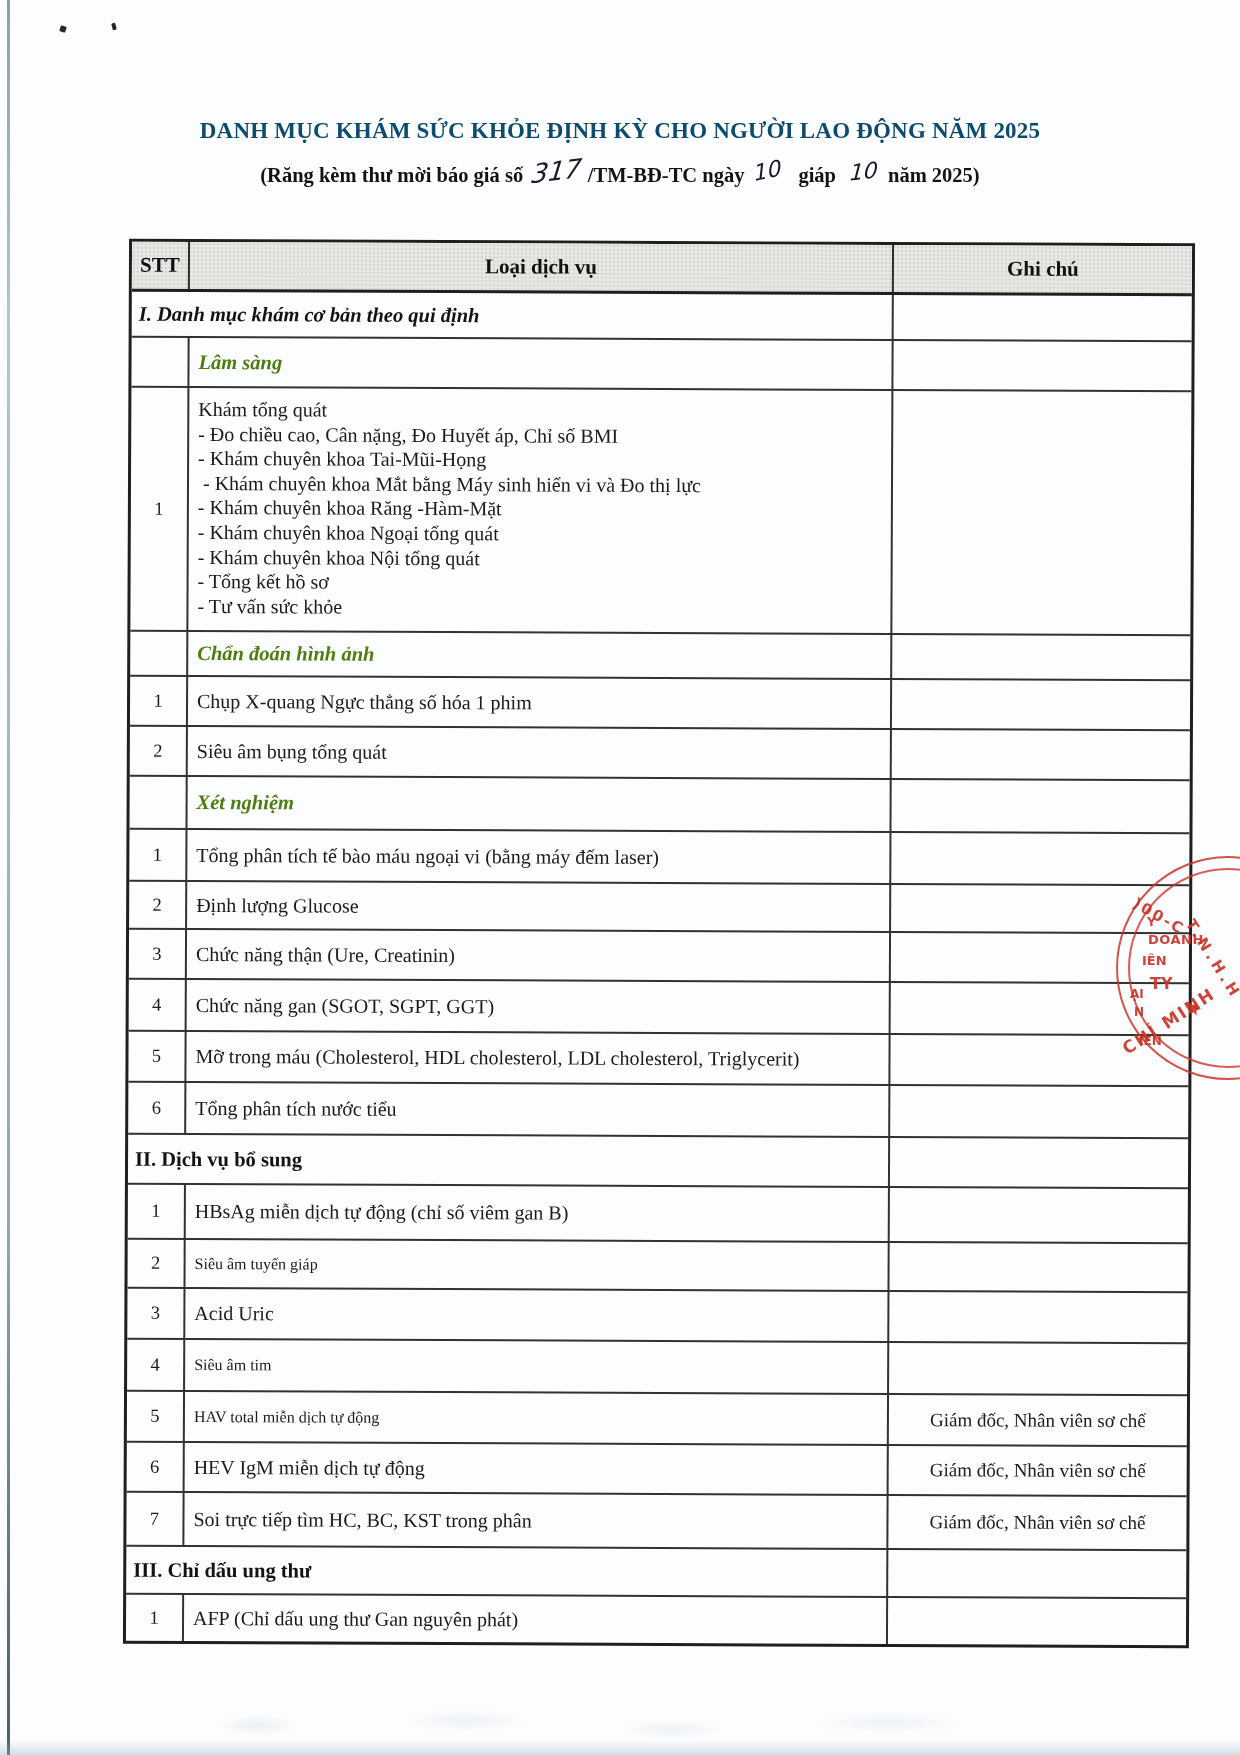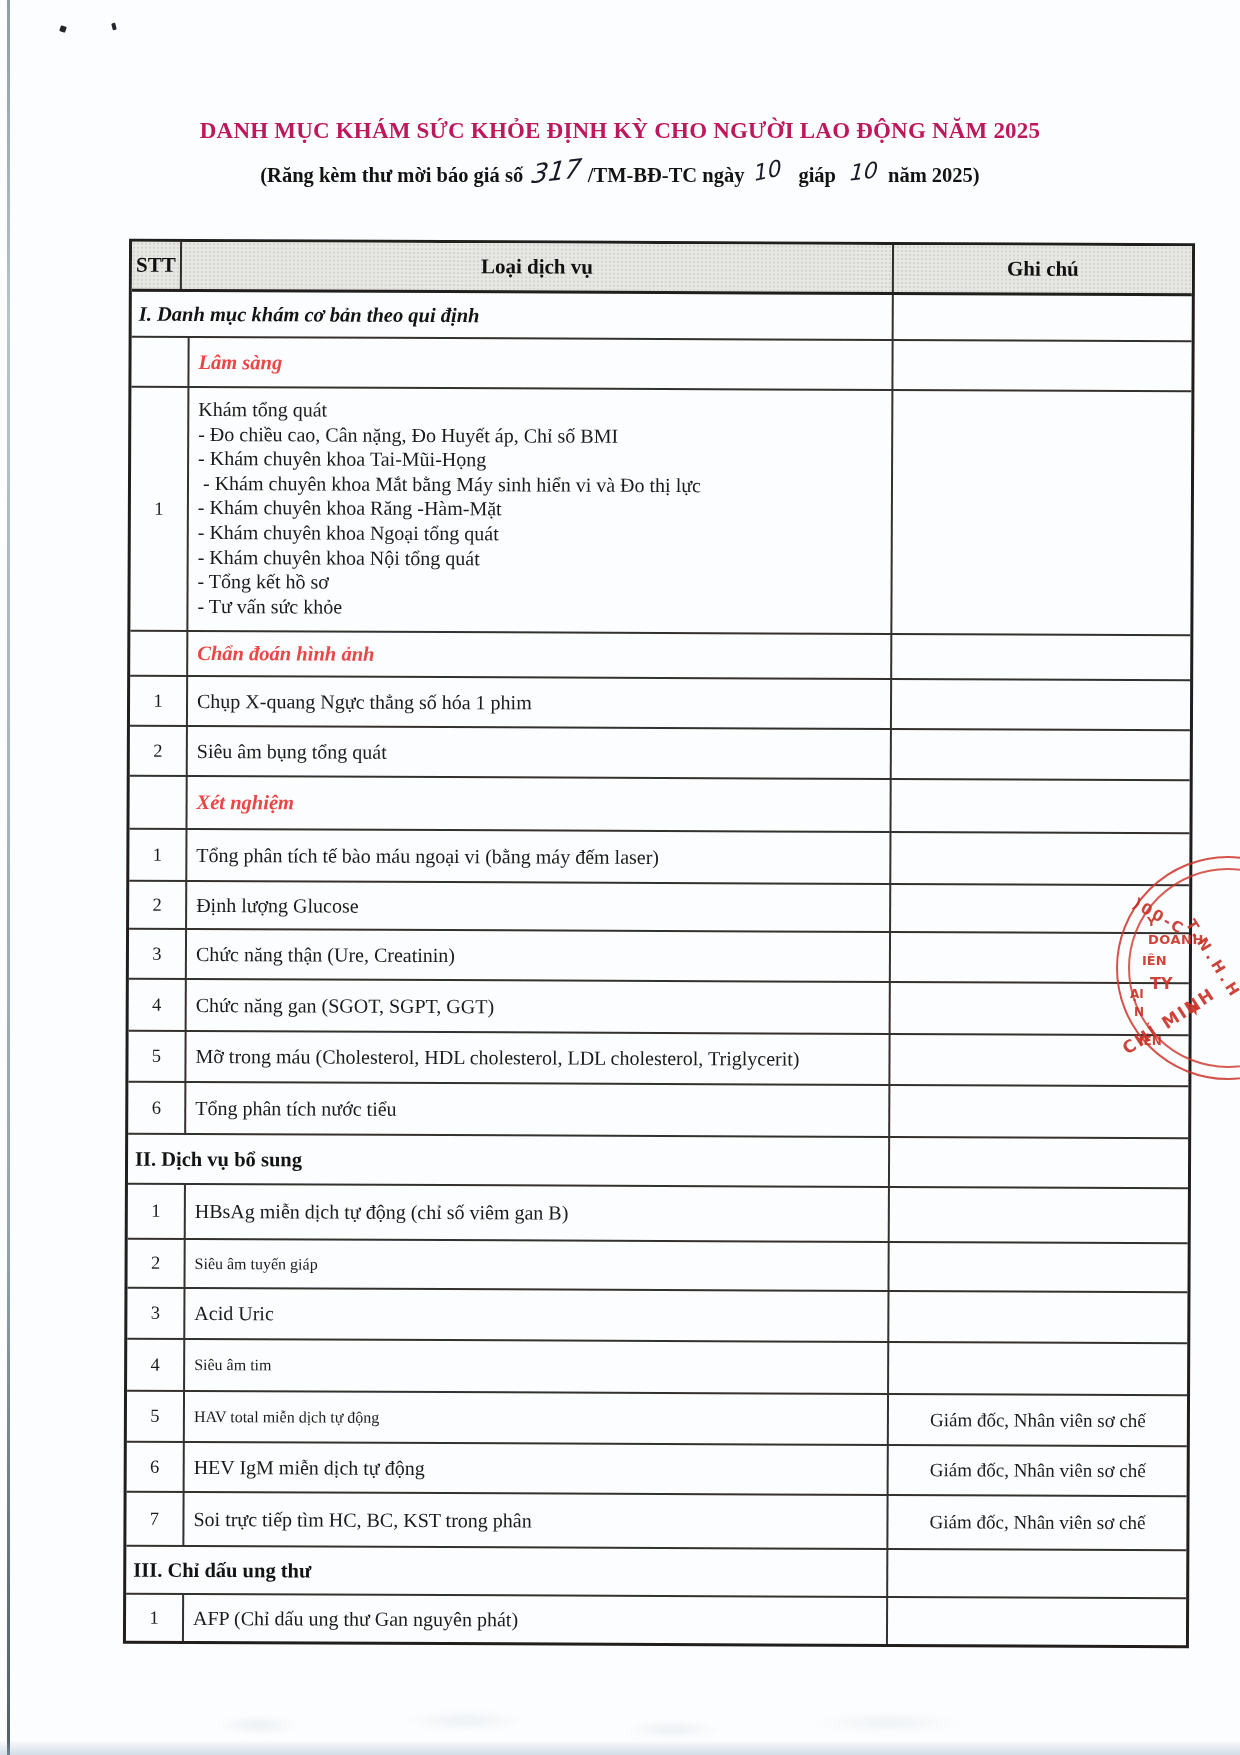--- a/index.html
+++ b/index.html
@@ -29,21 +29,21 @@
       radial-gradient(ellipse 60px 14px at 12% 50%, rgba(150,170,190,.16), transparent 70%),
       radial-gradient(ellipse 90px 16px at 35% 40%, rgba(150,170,190,.14), transparent 70%),
       radial-gradient(ellipse 70px 14px at 58% 60%, rgba(150,170,190,.15), transparent 70%),
       radial-gradient(ellipse 110px 16px at 82% 45%, rgba(150,170,190,.13), transparent 70%);
     filter:blur(2px);
   }
 
   .doc-title{
     position:absolute;left:0;top:118px;width:1240px;
     text-align:center;font-weight:bold;font-size:23px;letter-spacing:.2px;
-    color:#be185d;
+    color:#0c4a6e;
   }
   .doc-subtitle{
     position:absolute;left:0;top:158px;width:1240px;
     text-align:center;font-weight:bold;font-size:20.5px;color:#131313;
   }
   .hw{
     font-family:"DejaVu Sans",sans-serif;font-weight:400;font-style:italic;
     display:inline-block;color:#181826;
   }
   .hw.no{font-size:26px;margin:0 6px 0 9px;transform:rotate(-7deg) skewX(-14deg);position:relative;top:-2px;}
@@ -58,35 +58,35 @@
   }
   .thead{
     display:flex;height:50px;box-sizing:border-box;
     border-bottom:3px solid #211f1d;
     background-color:#e7e7e4;
     background-image:radial-gradient(rgba(66,66,64,0.38) 23%, transparent 26%);
     background-size:4px 4px;
   }
   .th{display:flex;align-items:center;justify-content:center;
       font-weight:bold;font-size:21px;color:#111;box-sizing:border-box;}
-  .th.c-stt{width:50px;border-right:2px solid #2e2d2a;}
+  .th.c-stt{width:58px;border-right:2px solid #2e2d2a;}
   .th.c-svc{flex:1;border-right:2px solid #2e2d2a;}
   .th.c-note{width:298px;}
 
   .row{display:flex;box-sizing:border-box;border-bottom:2px solid #34322f;}
   .row:last-child{border-bottom:none;}
   .cell{box-sizing:border-box;}
   .cstt{width:58px;border-right:2px solid #34322f;display:flex;align-items:center;justify-content:center;font-size:18.5px;}
   .csvc{flex:1;border-right:2px solid #34322f;display:flex;align-items:center;padding:0 8px 0 9px;}
   .csvc.multi{align-items:flex-start;padding-top:9px;}
   .merged{flex:1;border-right:2px solid #34322f;display:flex;align-items:center;padding-left:7px;}
   .cnote{width:298px;display:flex;align-items:center;justify-content:center;}
   .sec{font-weight:bold;font-size:20.5px;color:#131313;}
   .sec.it{font-style:italic;}
-  .sub{font-weight:bold;font-style:italic;font-size:20.5px;color:#ef4444;}
+  .sub{font-weight:bold;font-style:italic;font-size:20.5px;color:#4d7c0f;}
   .svc{font-size:20px;}
   .svc.small{font-size:16px;}
   .ln{font-size:20px;line-height:24.6px;white-space:pre;}
   .notetx{font-size:19px;text-align:right;}
 
   
   .stamp *{font-family:"DejaVu Sans",sans-serif;font-weight:bold;}
   .stamp-ring{position:absolute;border-radius:50%;box-sizing:border-box;}
   .ring-outer{left:1116px;top:856px;width:224px;height:224px;border:2.5px solid rgba(205,52,42,0.85);}
   .ring-inner{left:1128px;top:868px;width:200px;height:200px;border:2px solid rgba(205,52,42,0.8);}

